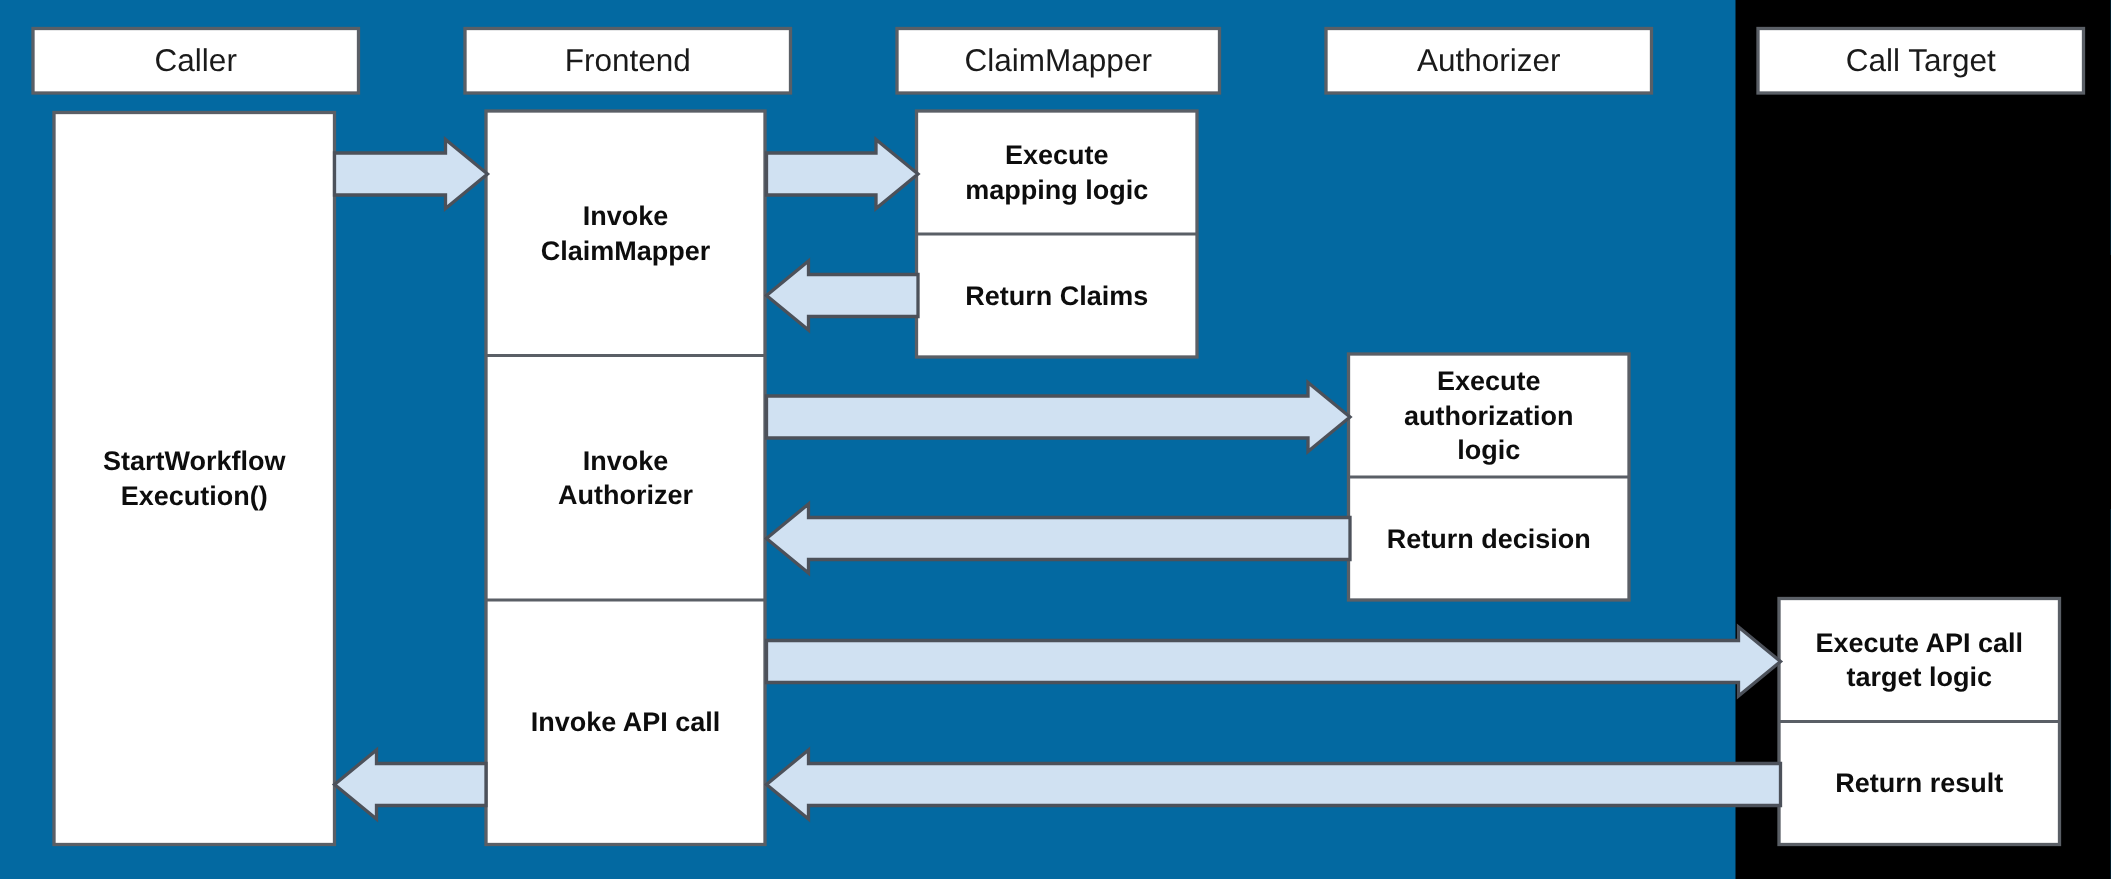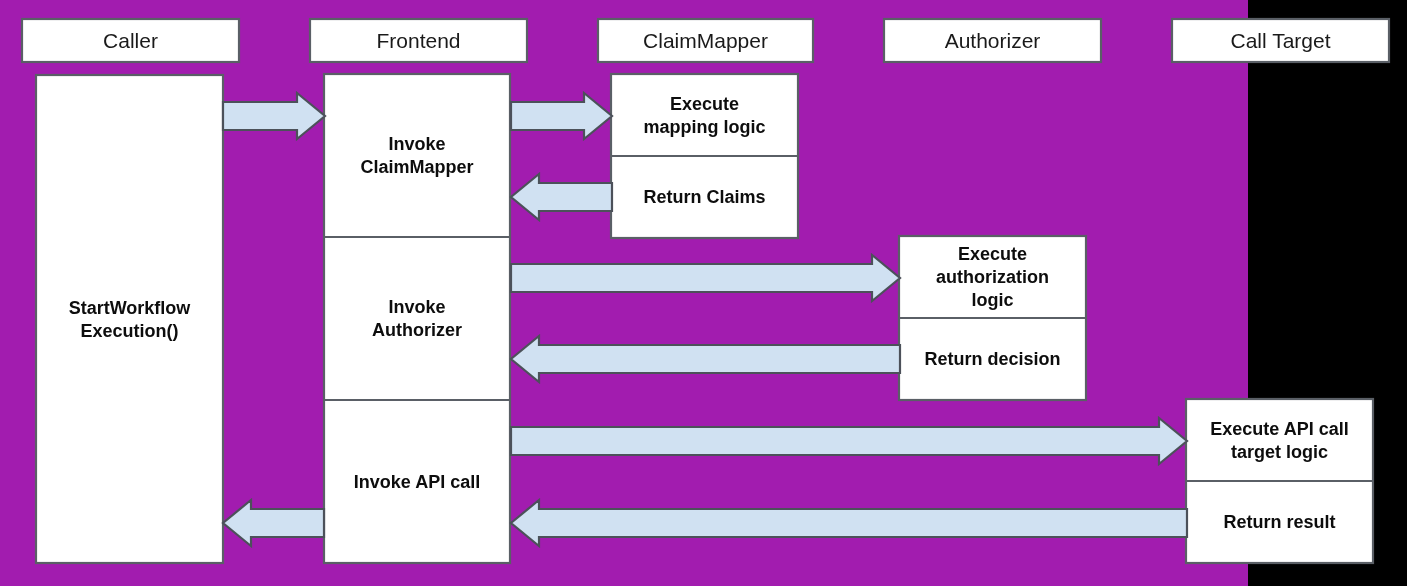--- a/index.html
+++ b/index.html
@@ -8,23 +8,23 @@
     background: #000000;
   }
   body {
     width: 1407px;
     height: 586px;
     overflow: hidden;
     font-family: "Liberation Sans", sans-serif;
   }
   #diagram-root {
     position: relative;
-    width: 1248px;
+    width: 1157px;
     height: 586px;
-    background: #a21caf;
+    background: #0369a1;
   }
   svg.layer {
     position: absolute;
     top: 0;
     left: 0;
     width: 1407px;
     height: 586px;
   }
   .lane-header-text {
     font-family: "Liberation Sans", sans-serif;

